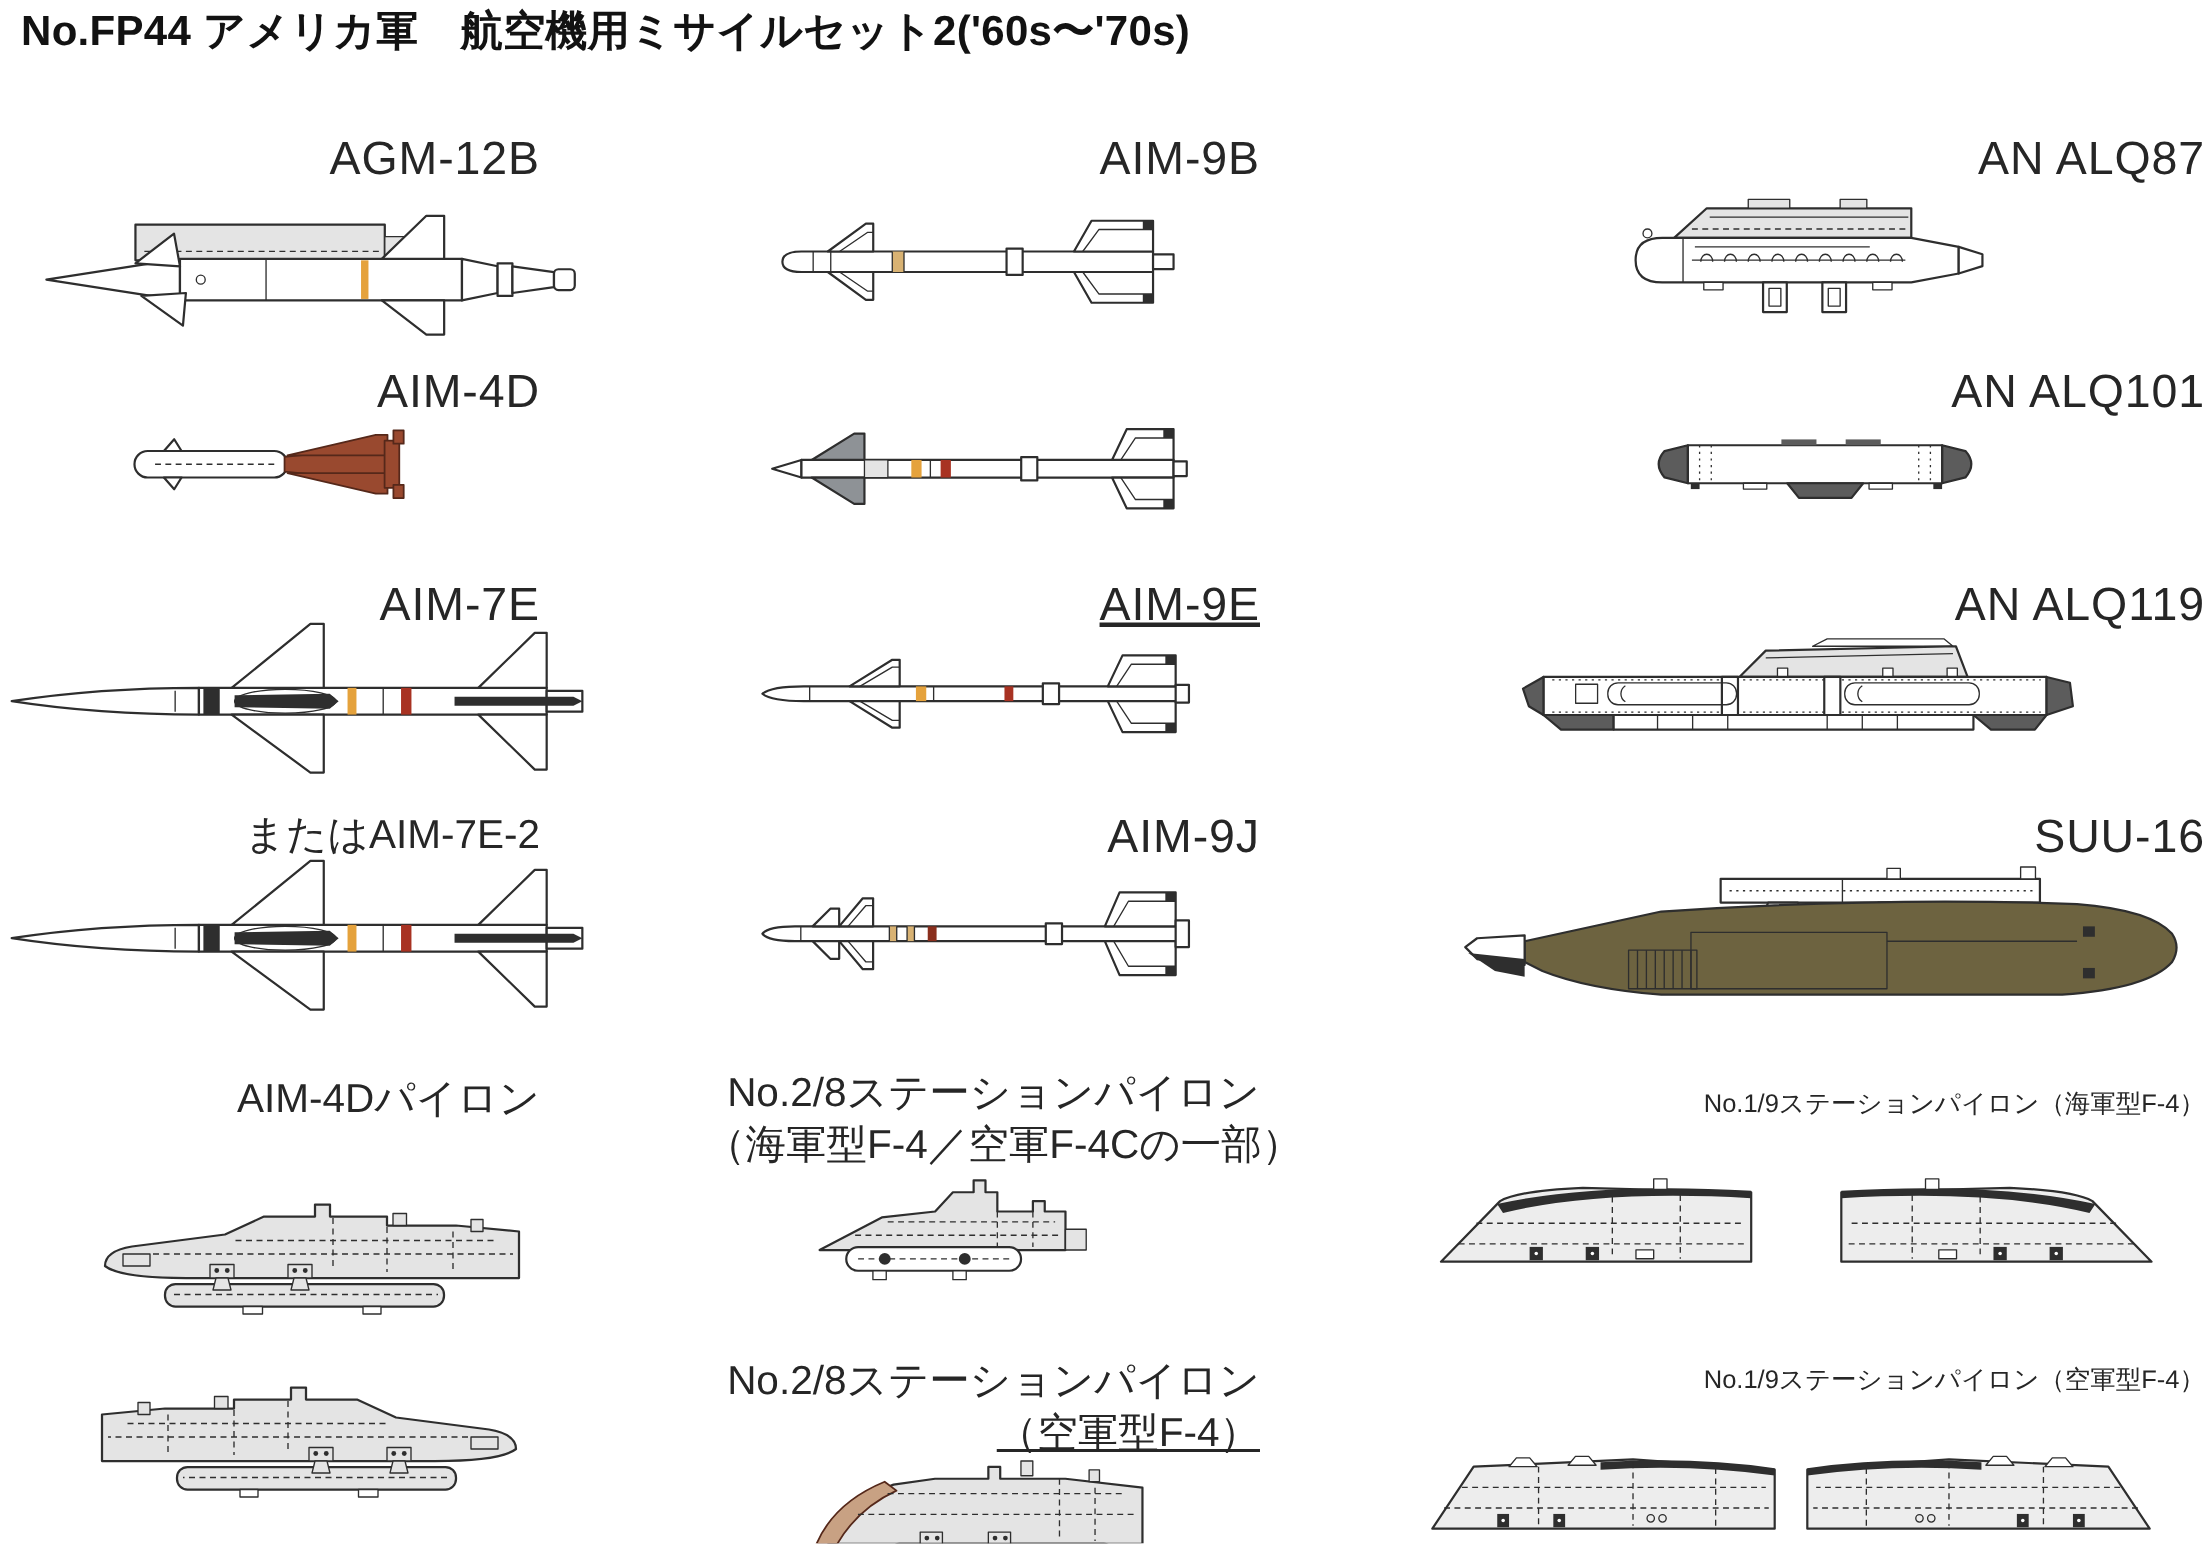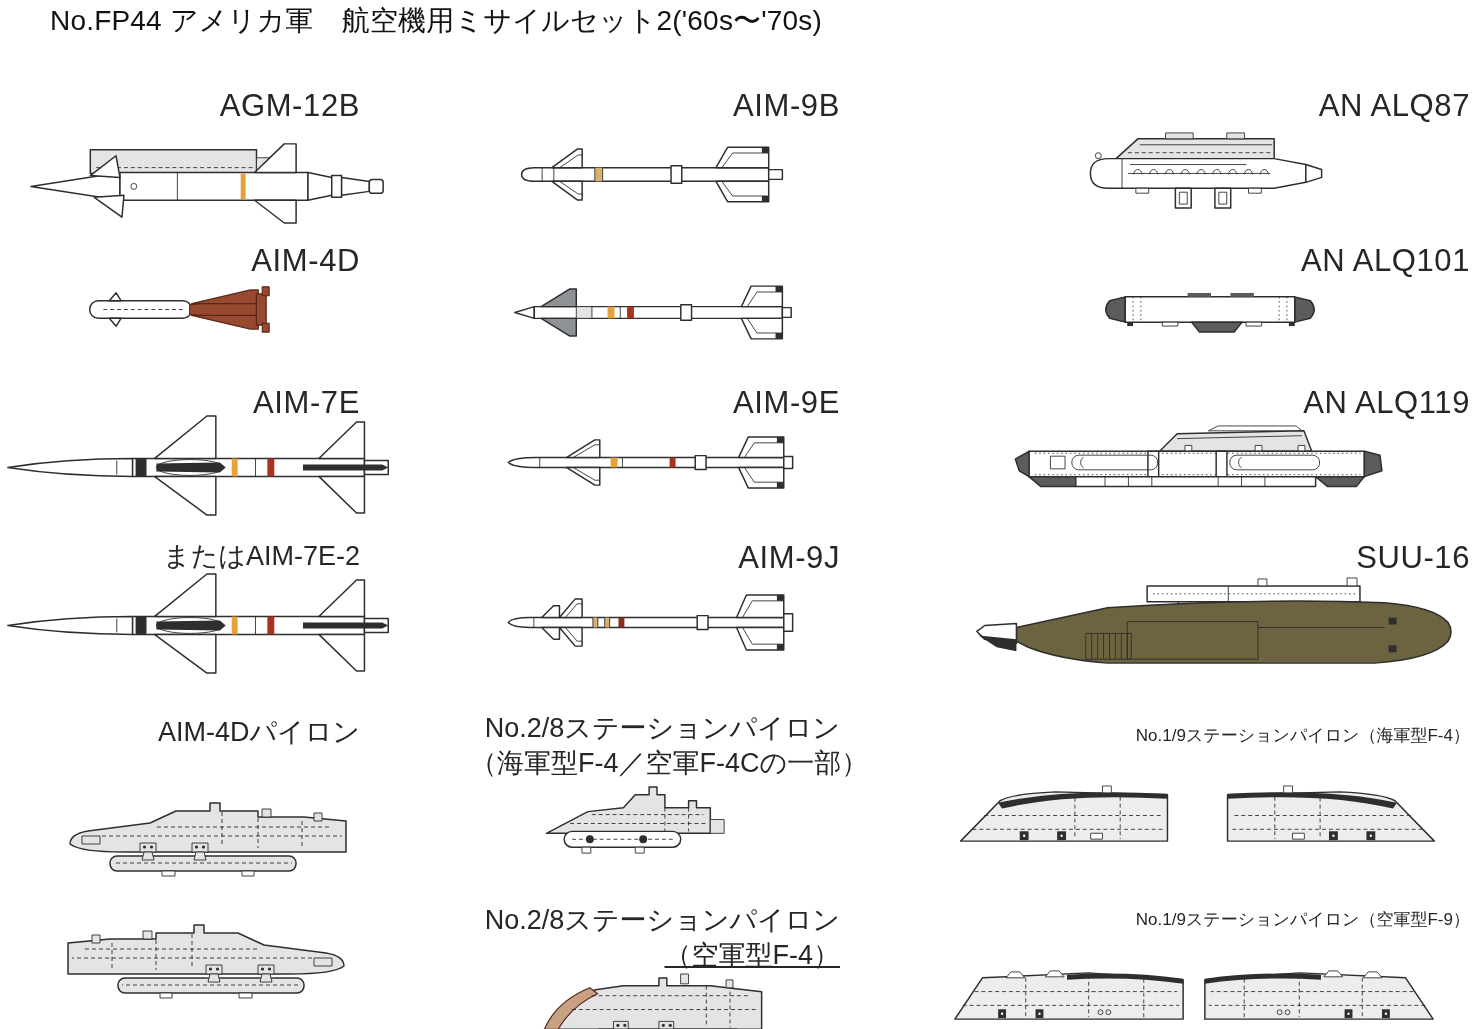--- a/index.html
+++ b/index.html
@@ -1,18 +1,18 @@
 <!DOCTYPE html>
 <html lang="ja" style="--ink: #2e2e2e; --aim4d_body: #99492f; --band_yellow: #e5a23c; --band_tan: #d8b273; --band_red: #a83222; --band_darkred: #8a2f1d; --canard_gray: #8e9296; --pylon_gray: #e4e4e4; --pod_dark: #5c5c5c; --suu16_olive: #6d6340; --pylon_tan: #c8a183;"><head>
 <meta charset="utf-8">
 <style>
   html,body{margin:0;padding:0;background:#fff;}
   body{width:1473px;height:1029px;position:relative;font-family:"Liberation Sans","DejaVu Sans",sans-serif;}
   .canvas{position:absolute;inset:0;width:1473px;height:1029px;background:#fff;overflow:hidden;}
-  .title{position:absolute;left:14px;top:2px;font-size:28px;font-weight:400;color:#121212;white-space:nowrap;letter-spacing:0.2px;margin-left:36px;}
+  .title{position:absolute;left:14px;top:2px;font-size:28px;font-weight:700;color:#121212;white-space:nowrap;letter-spacing:0.2px;}
   .lbl{position:absolute;text-align:right;color:#262626;white-space:nowrap;}
   .lbl.en{font-size:31px;letter-spacing:0.6px;}
   .lbl.jp{font-size:27px;}
   .lbl.jp-s{font-size:17px;}
   .art{position:absolute;}
   .mirror{transform:scaleX(-1);}
   
   .s{stroke:var(--ink);stroke-width:1.5;stroke-linejoin:round;stroke-linecap:round;}
   .st{stroke:var(--ink);stroke-width:0.9;stroke-linejoin:round;}
   .sd{stroke:#55281a;stroke-width:1.2;stroke-linejoin:round;}
@@ -195,21 +195,21 @@
     <rect class="fw s" x="180" y="23" width="11" height="16"></rect>
     <polygon class="fw s" points="242,25 252,4 284,4 284,25"></polygon>
     <polyline class="fn st" points="248,25 258,10 284,10"></polyline>
     <rect class="fi" x="277" y="4" width="7" height="6"></rect>
     <polygon class="fw s" points="242,37 252,58 284,58 284,37"></polygon>
     <polyline class="fn st" points="248,37 258,52 284,52"></polyline>
     <rect class="fi" x="277" y="52" width="7" height="6"></rect>
     <rect class="fw s" x="284" y="26" width="9" height="10"></rect>
   </svg>
 
-  <div class="lbl en" style="left:470px;top:385px;width:370px;">AIM-9E</div>
+  <div class="lbl en" style="left:470px;top:385px;width:370px;text-decoration:underline;">AIM-9E</div>
   <svg class="art" style="left:500px;top:432px;" width="296" height="61" viewBox="0 0 300 62">
     <path class="fw s" d="M8,31 Q14,26 36,26 H290 V36 H36 Q14,36 8,31 Z"></path>
     <line class="st" x1="40" y1="26" x2="40" y2="36"></line>
     <polygon class="fw s" points="67,26 96,8 101,8 101,26"></polygon>
     <polyline class="fn st" points="74,26 96,13 101,13"></polyline>
     <polygon class="fw s" points="67,36 96,54 101,54 101,36"></polygon>
     <polyline class="fn st" points="74,36 96,49 101,49"></polyline>
     <rect class="fy" x="112" y="26" width="7" height="10"></rect>
     <line class="st" x1="124" y1="26" x2="124" y2="36"></line>
     <rect class="fr" x="172" y="26" width="6" height="10"></rect>
@@ -404,21 +404,21 @@
     <line class="st dsh" x1="16" y1="46" x2="210" y2="46"></line>
     <line class="st dsh" x1="120" y1="14" x2="120" y2="56"></line>
     <line class="st dsh" x1="166" y1="13" x2="166" y2="56"></line>
     <rect class="fi" x="64" y="48" width="9" height="9"></rect>
     <circle cx="68.5" cy="52.5" r="1.2" fill="#fff"></circle>
     <rect class="fi" x="102" y="48" width="9" height="9"></rect>
     <circle cx="106.5" cy="52.5" r="1.2" fill="#fff"></circle>
     <rect class="fw st" x="136" y="50" width="12" height="6"></rect>
   </svg>
 
-  <div class="lbl jp-s" style="left:940px;top:908px;width:530px;">No.1/9ステーションパイロン（空軍型F-9）</div>
+  <div class="lbl jp-s" style="left:940px;top:908px;width:530px;">No.1/9ステーションパイロン（空軍型F-4）</div>
   <svg class="art" style="left:950px;top:966px;" width="238" height="61" viewBox="0 0 240 62">
     <path class="flg s" d="M4,54 L32,12 L140,7 L236,14 V54 Z"></path>
     <path class="fi" d="M118,9 Q180,5 236,13 L236,18 Q180,10 118,14 Z"></path>
     <path class="fw st" d="M56,12 l5,-6 h9 l5,6 z"></path>
     <path class="fw st" d="M96,11 l5,-6 h9 l5,6 z"></path>
     <line class="st dsh" x1="24" y1="26" x2="230" y2="26"></line>
     <line class="st dsh" x1="12" y1="40" x2="232" y2="40"></line>
     <line class="st dsh" x1="76" y1="12" x2="76" y2="52"></line>
     <line class="st dsh" x1="140" y1="9" x2="140" y2="52"></line>
     <line class="st dsh" x1="196" y1="13" x2="196" y2="52"></line>

